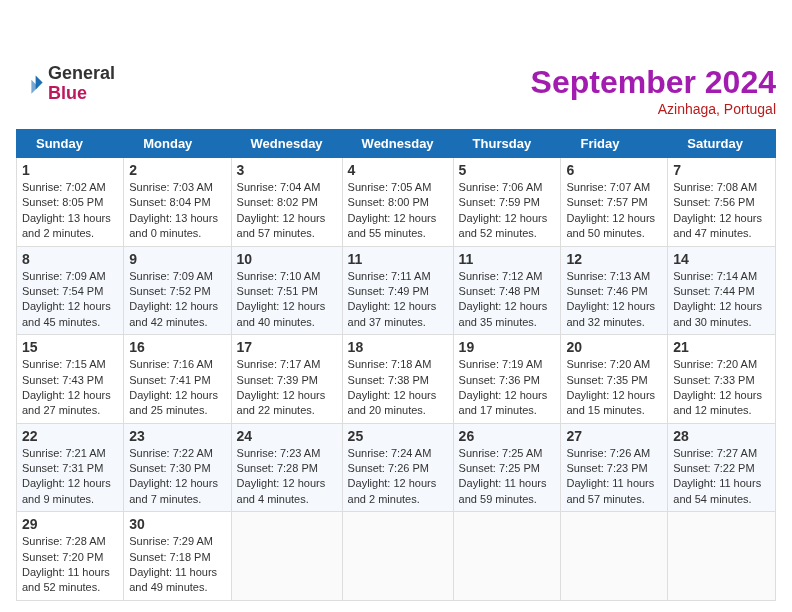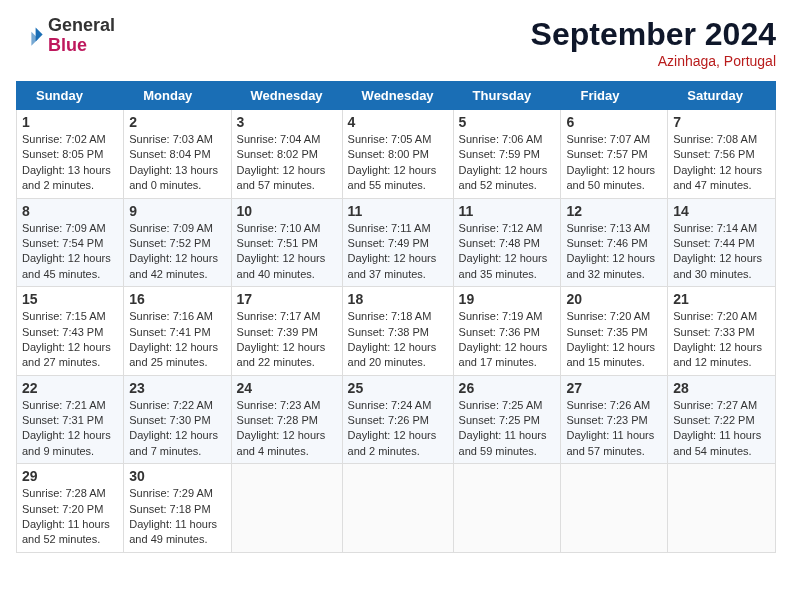--- a/index.html
+++ b/index.html
@@ -8,20 +8,21 @@
       background: #fff;
       width: 792px;
       min-height: 612px;
       padding: 16px;
     }
     .header {
       display: flex;
       justify-content: space-between;
       align-items: flex-start;
       margin-bottom: 12px;
+      margin-top: 48px;
     }
     .logo {
       display: flex;
       align-items: center;
       gap: 4px;
     }
     .logo-text {
       font-size: 18px;
       font-weight: bold;
       line-height: 1.1;
@@ -31,21 +32,21 @@
     .logo-icon {
       width: 28px;
       height: 28px;
     }
     .title-block {
       text-align: right;
     }
     .month-title {
       font-size: 32px;
       font-weight: bold;
-      color: #0f172a;
+      color: #a21caf;
     }
     .location {
       font-size: 14px;
       color: #b91c1c;
     }
     table {
       width: 100%;
       border-collapse: collapse;
       font-size: 11px;
     }

